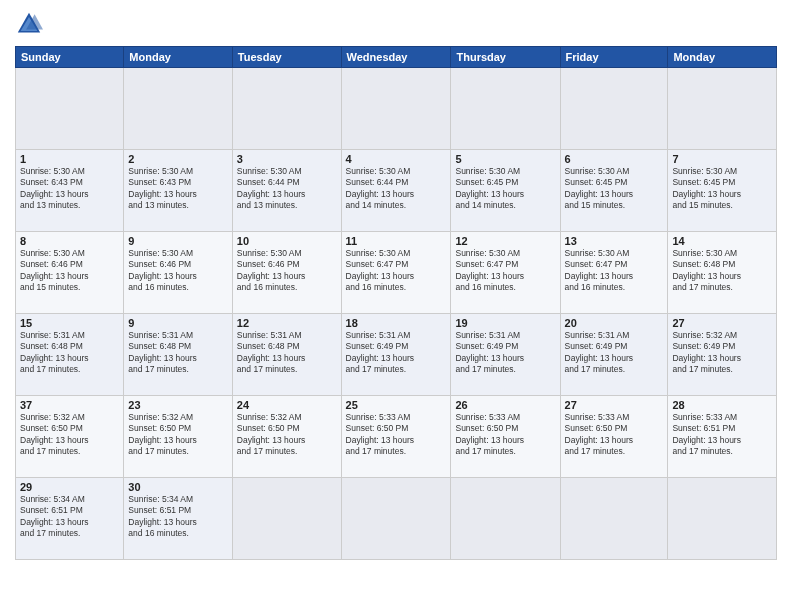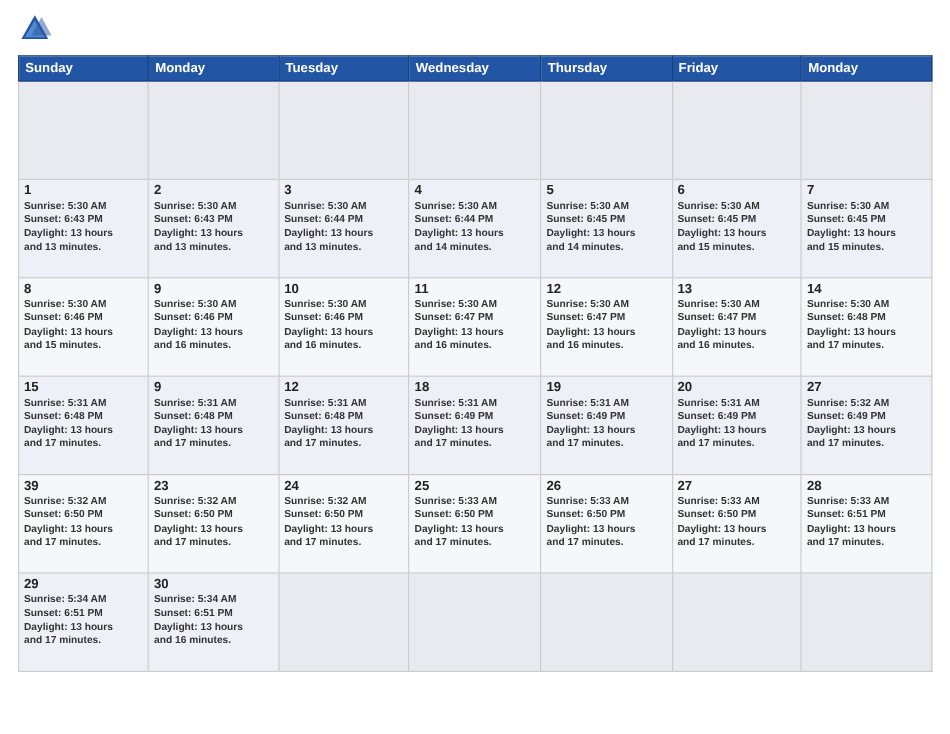--- a/index.html
+++ b/index.html
@@ -81,21 +81,20 @@
       font-size: 11px;
       font-weight: bold;
       color: #222;
       display: block;
       margin-bottom: 1px;
     }
     .cell-text {
       font-size: 8.5px;
       line-height: 1.35;
       color: #333;
-      font-weight: bold;
     }
     .empty-cell {
       background: #e8eaf0 !important;
     }
   </style>
 </head>
 <body>
 
 <div class="page">
   <div class="header">
@@ -288,21 +287,21 @@
           <td>
             <span class="day-num">27</span>
             <div class="cell-text" style="white-space: pre-line;">Sunrise: 5:32 AM
 Sunset: 6:49 PM
 Daylight: 13 hours
 and 17 minutes.</div>
           </td>
         </tr>
         <tr>
           <td>
-            <span class="day-num">39</span>
+            <span class="day-num">37</span>
             <div class="cell-text" style="white-space: pre-line;">Sunrise: 5:32 AM
 Sunset: 6:50 PM
 Daylight: 13 hours
 and 17 minutes.</div>
           </td>
           <td>
             <span class="day-num">23</span>
             <div class="cell-text" style="white-space: pre-line;">Sunrise: 5:32 AM
 Sunset: 6:50 PM
 Daylight: 13 hours

